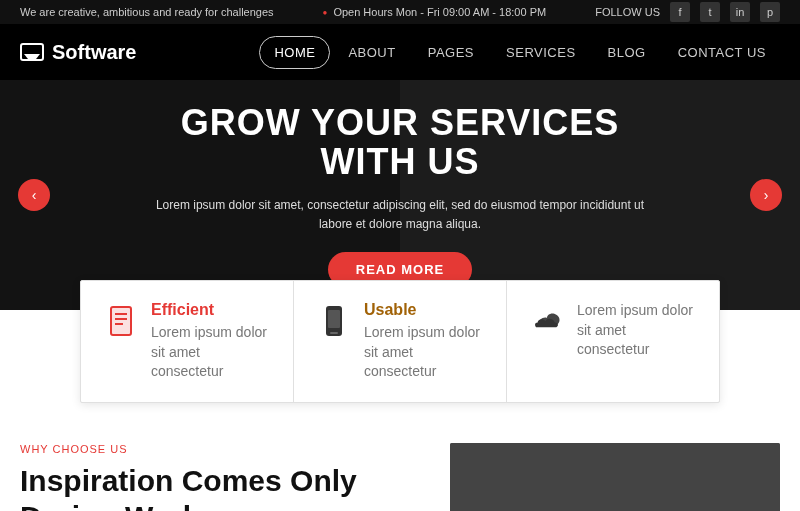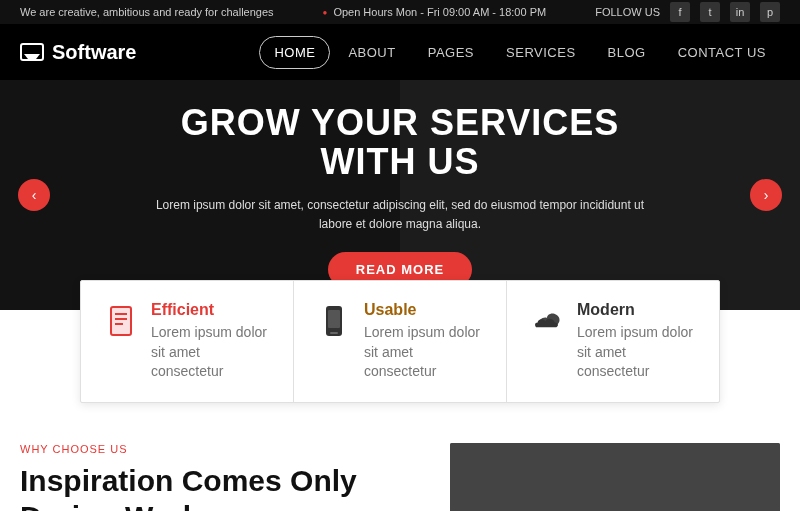--- a/index.html
+++ b/index.html
@@ -299,21 +299,20 @@
     </div>
   </div>
   <div class="feature-card">
     <div class="feature-icon">
       <svg viewBox="0 0 36 28" fill="none" xmlns="http://www.w3.org/2000/svg">
         <path d="M6 20 C6 12 14 8 18 10 C18 6 24 2 30 6 C34 8 36 14 32 18 L8 20 Z" fill="#444"></path>
         <path d="M4 22 C2 20 2 16 6 16 C6 12 12 10 16 14 C18 10 26 10 28 16 C32 16 34 20 30 22 Z" fill="#333"></path>
       </svg>
     </div>
     <div>
-      <div class="feature-title" style="color:#333;">Modern</div>
       <div class="feature-desc">Lorem ipsum dolor sit amet consectetur</div>
     </div>
   </div>
 </div>
 
 <div class="section">
   <div class="section-left">
     <div class="why-label">WHY CHOOSE US</div>
     <h2 class="section-heading">Inspiration Comes Only During Work</h2>
 

